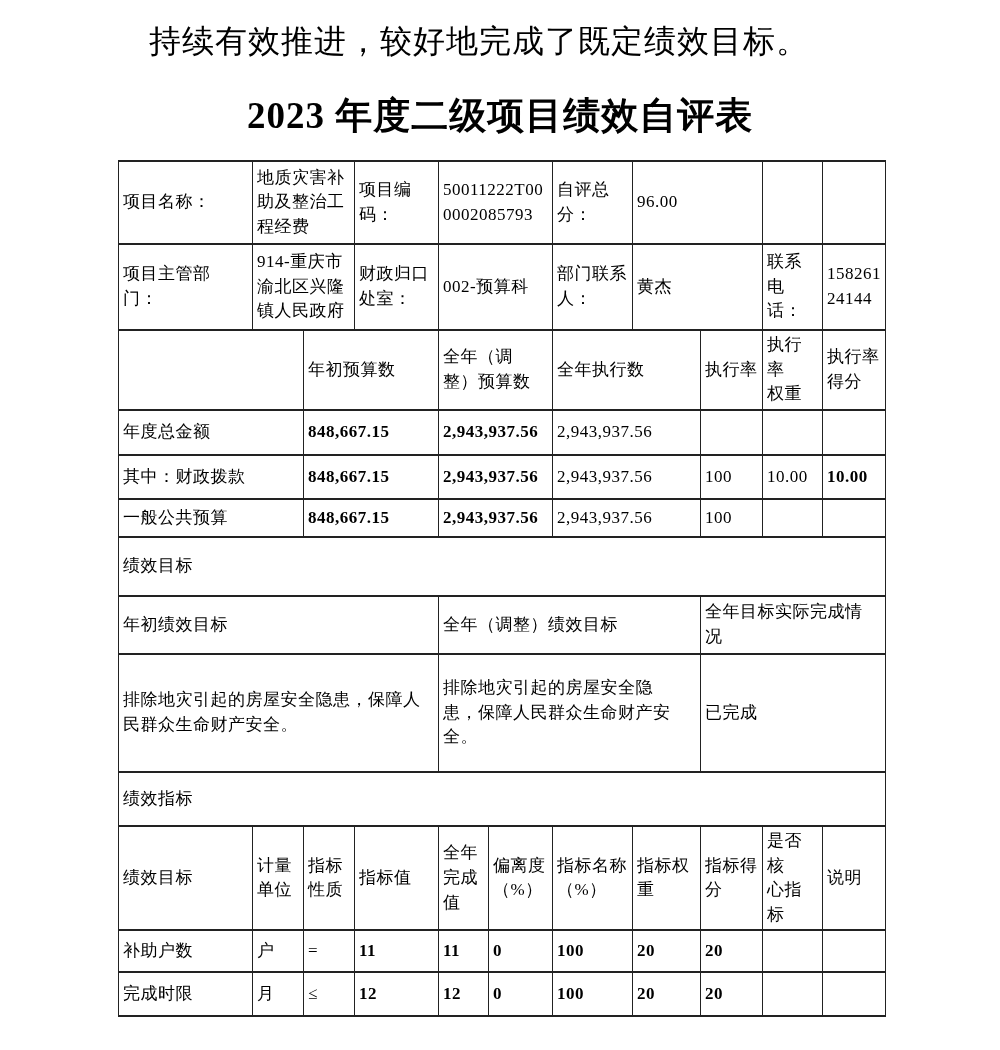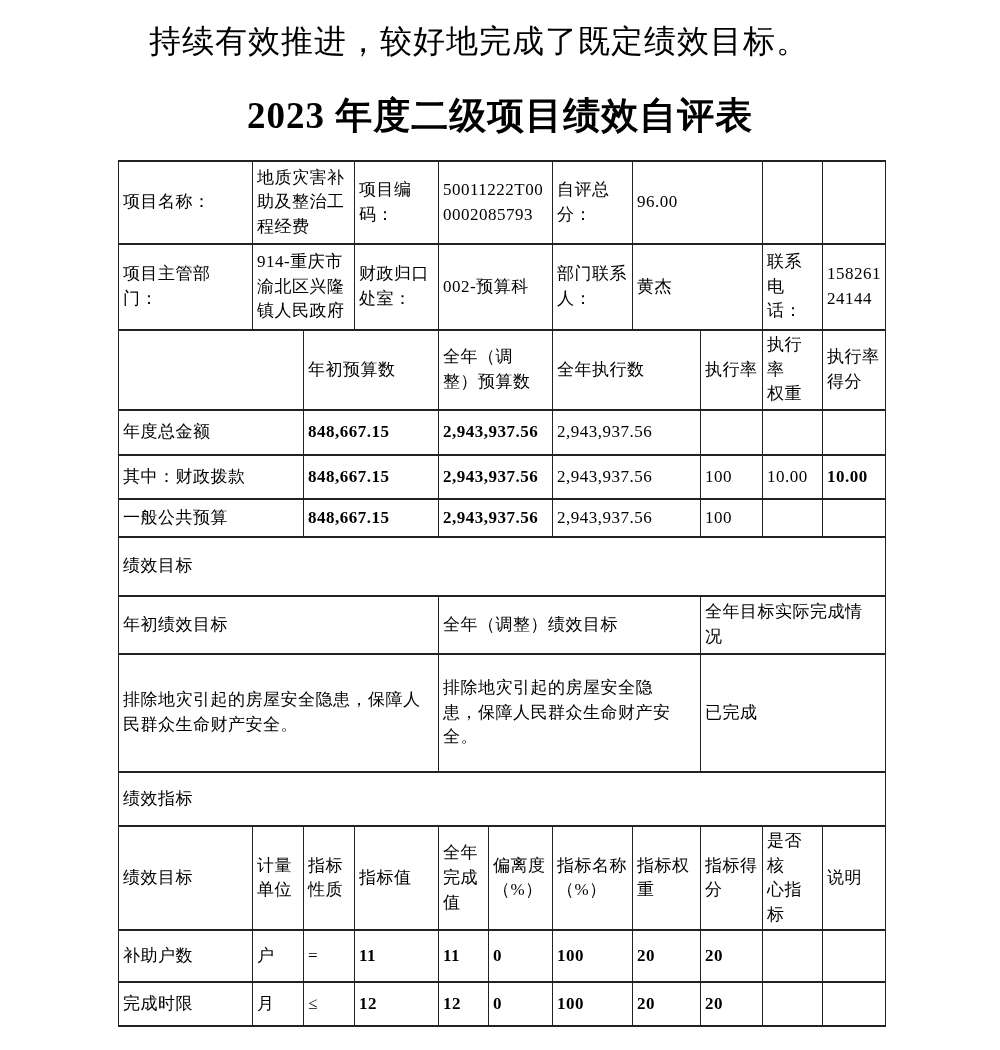--- a/index.html
+++ b/index.html
@@ -159,21 +159,21 @@
           <td class="hdr">指标名称
 （%）</td>
           <td class="hdr">指标权
 重</td>
           <td class="hdr">指标得
 分</td>
           <td class="hdr">是否核
 心指标</td>
           <td class="hdr">说明</td>
         </tr>
-        <tr style="height: 52px; margin-left: 10px;">
+        <tr style="height: 42px; margin-left: 10px;">
           <td class="val">补助户数</td>
           <td class="val">户</td>
           <td class="numL">=</td>
           <td class="num">11</td>
           <td class="num">11</td>
           <td class="num">0</td>
           <td class="num">100</td>
           <td class="num">20</td>
           <td class="num">20</td>
           <td></td>

